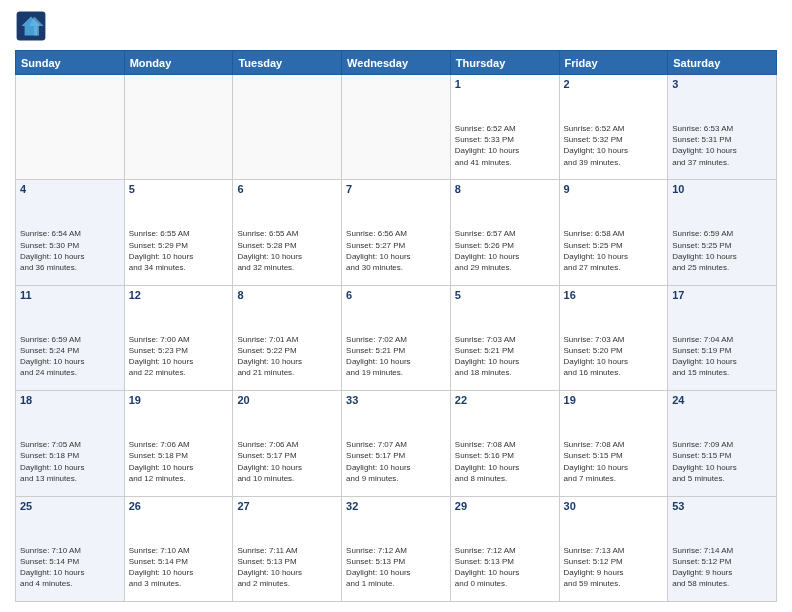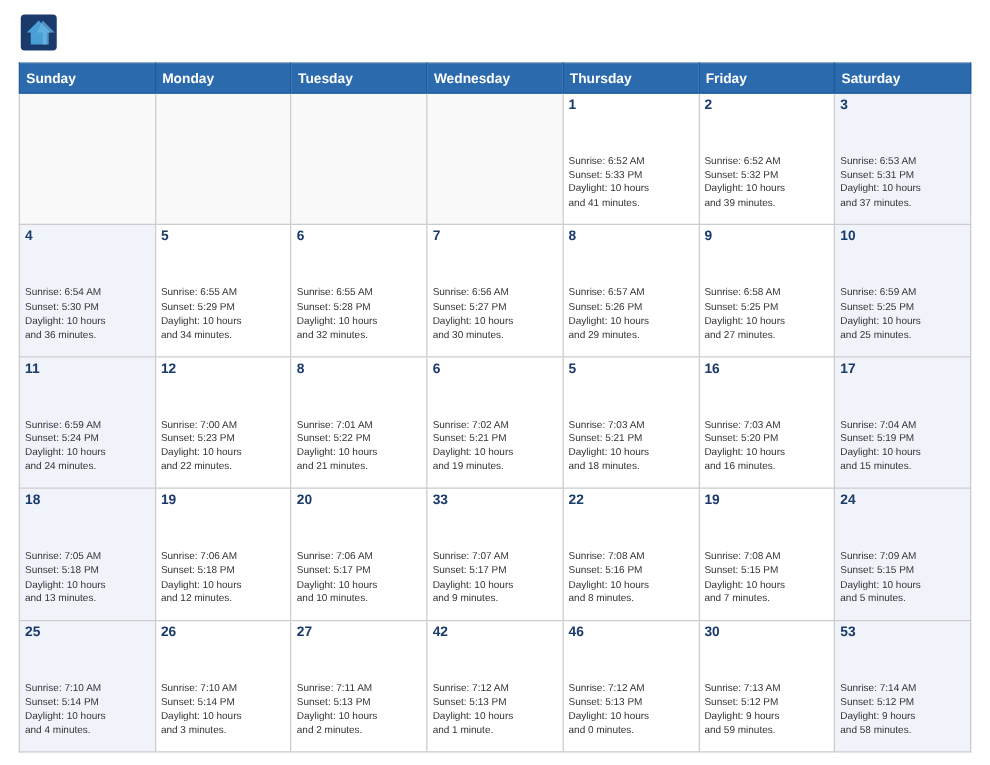--- a/index.html
+++ b/index.html
@@ -248,25 +248,25 @@
           </td>
           <td>
             <span class="day-num">26</span>
             <div class="day-info">Sunrise: 7:10 AM<br>Sunset: 5:14 PM<br>Daylight: 10 hours<br>and 3 minutes.</div>
           </td>
           <td>
             <span class="day-num">27</span>
             <div class="day-info">Sunrise: 7:11 AM<br>Sunset: 5:13 PM<br>Daylight: 10 hours<br>and 2 minutes.</div>
           </td>
           <td>
-            <span class="day-num">42</span>
+            <span class="day-num">32</span>
             <div class="day-info">Sunrise: 7:12 AM<br>Sunset: 5:13 PM<br>Daylight: 10 hours<br>and 1 minute.</div>
           </td>
           <td>
-            <span class="day-num">46</span>
+            <span class="day-num">29</span>
             <div class="day-info">Sunrise: 7:12 AM<br>Sunset: 5:13 PM<br>Daylight: 10 hours<br>and 0 minutes.</div>
           </td>
           <td>
             <span class="day-num">30</span>
             <div class="day-info">Sunrise: 7:13 AM<br>Sunset: 5:12 PM<br>Daylight: 9 hours<br>and 59 minutes.</div>
           </td>
           <td class="shade">
             <span class="day-num">53</span>
             <div class="day-info">Sunrise: 7:14 AM<br>Sunset: 5:12 PM<br>Daylight: 9 hours<br>and 58 minutes.</div>
           </td>

